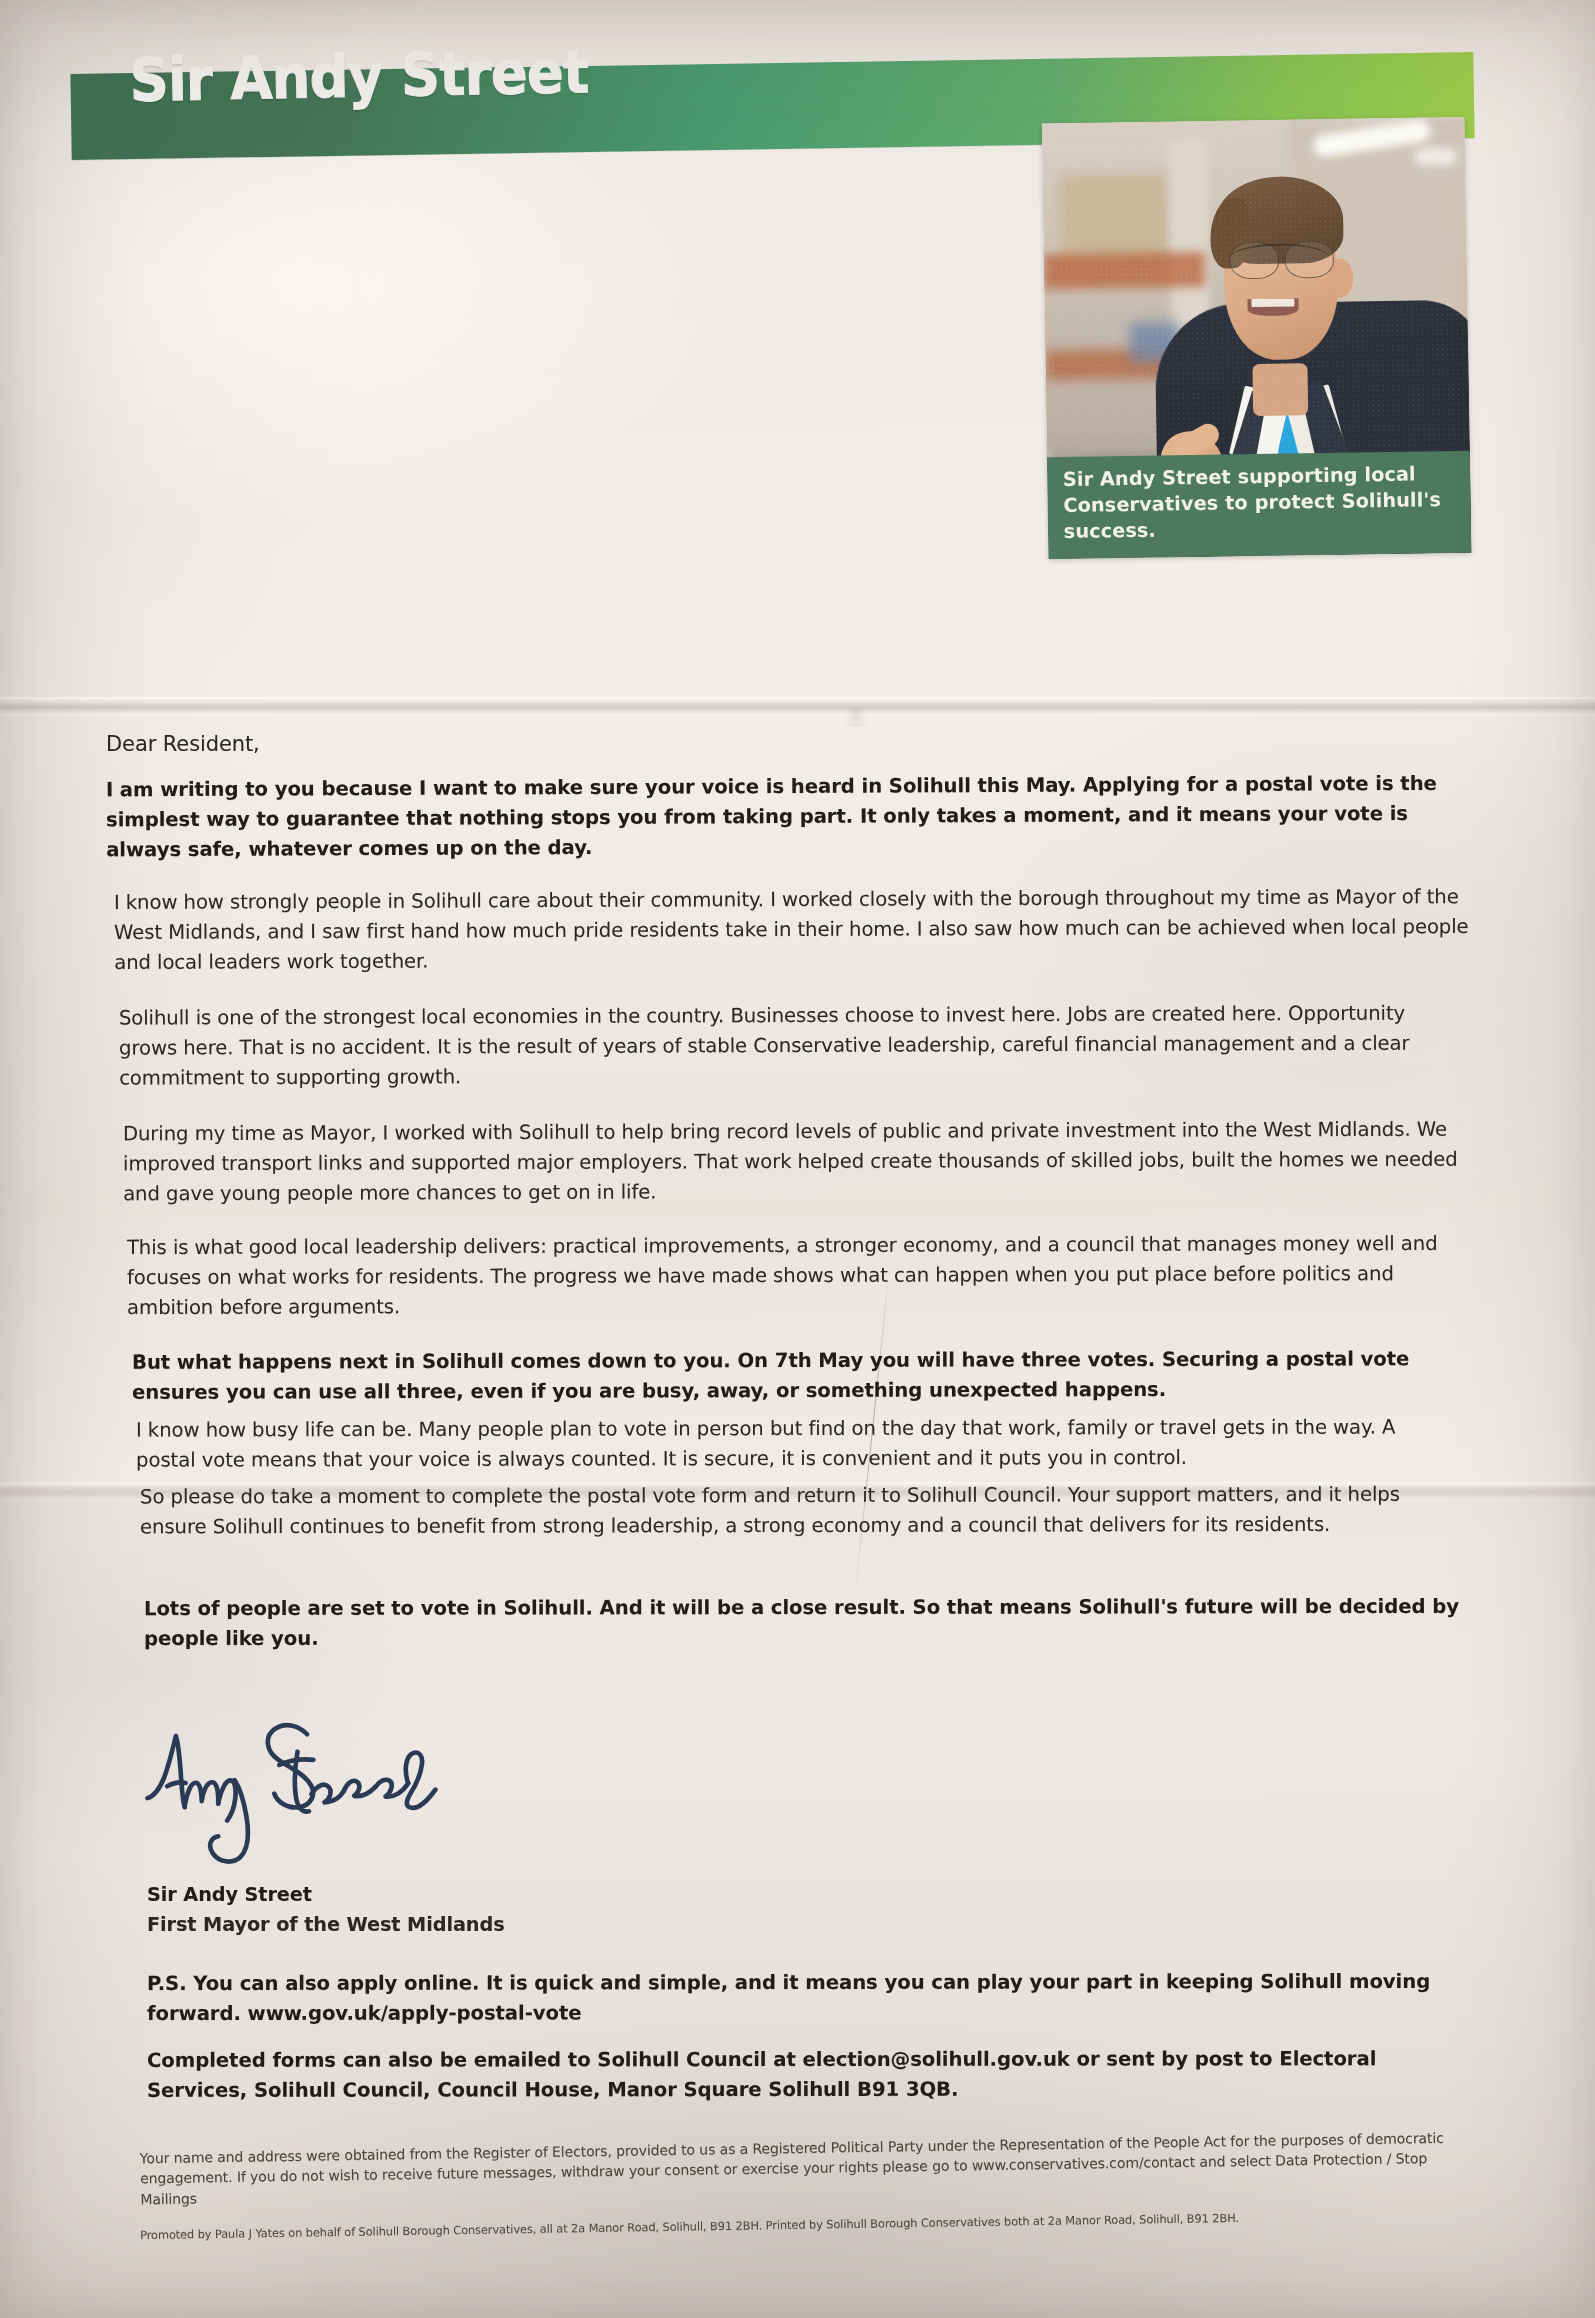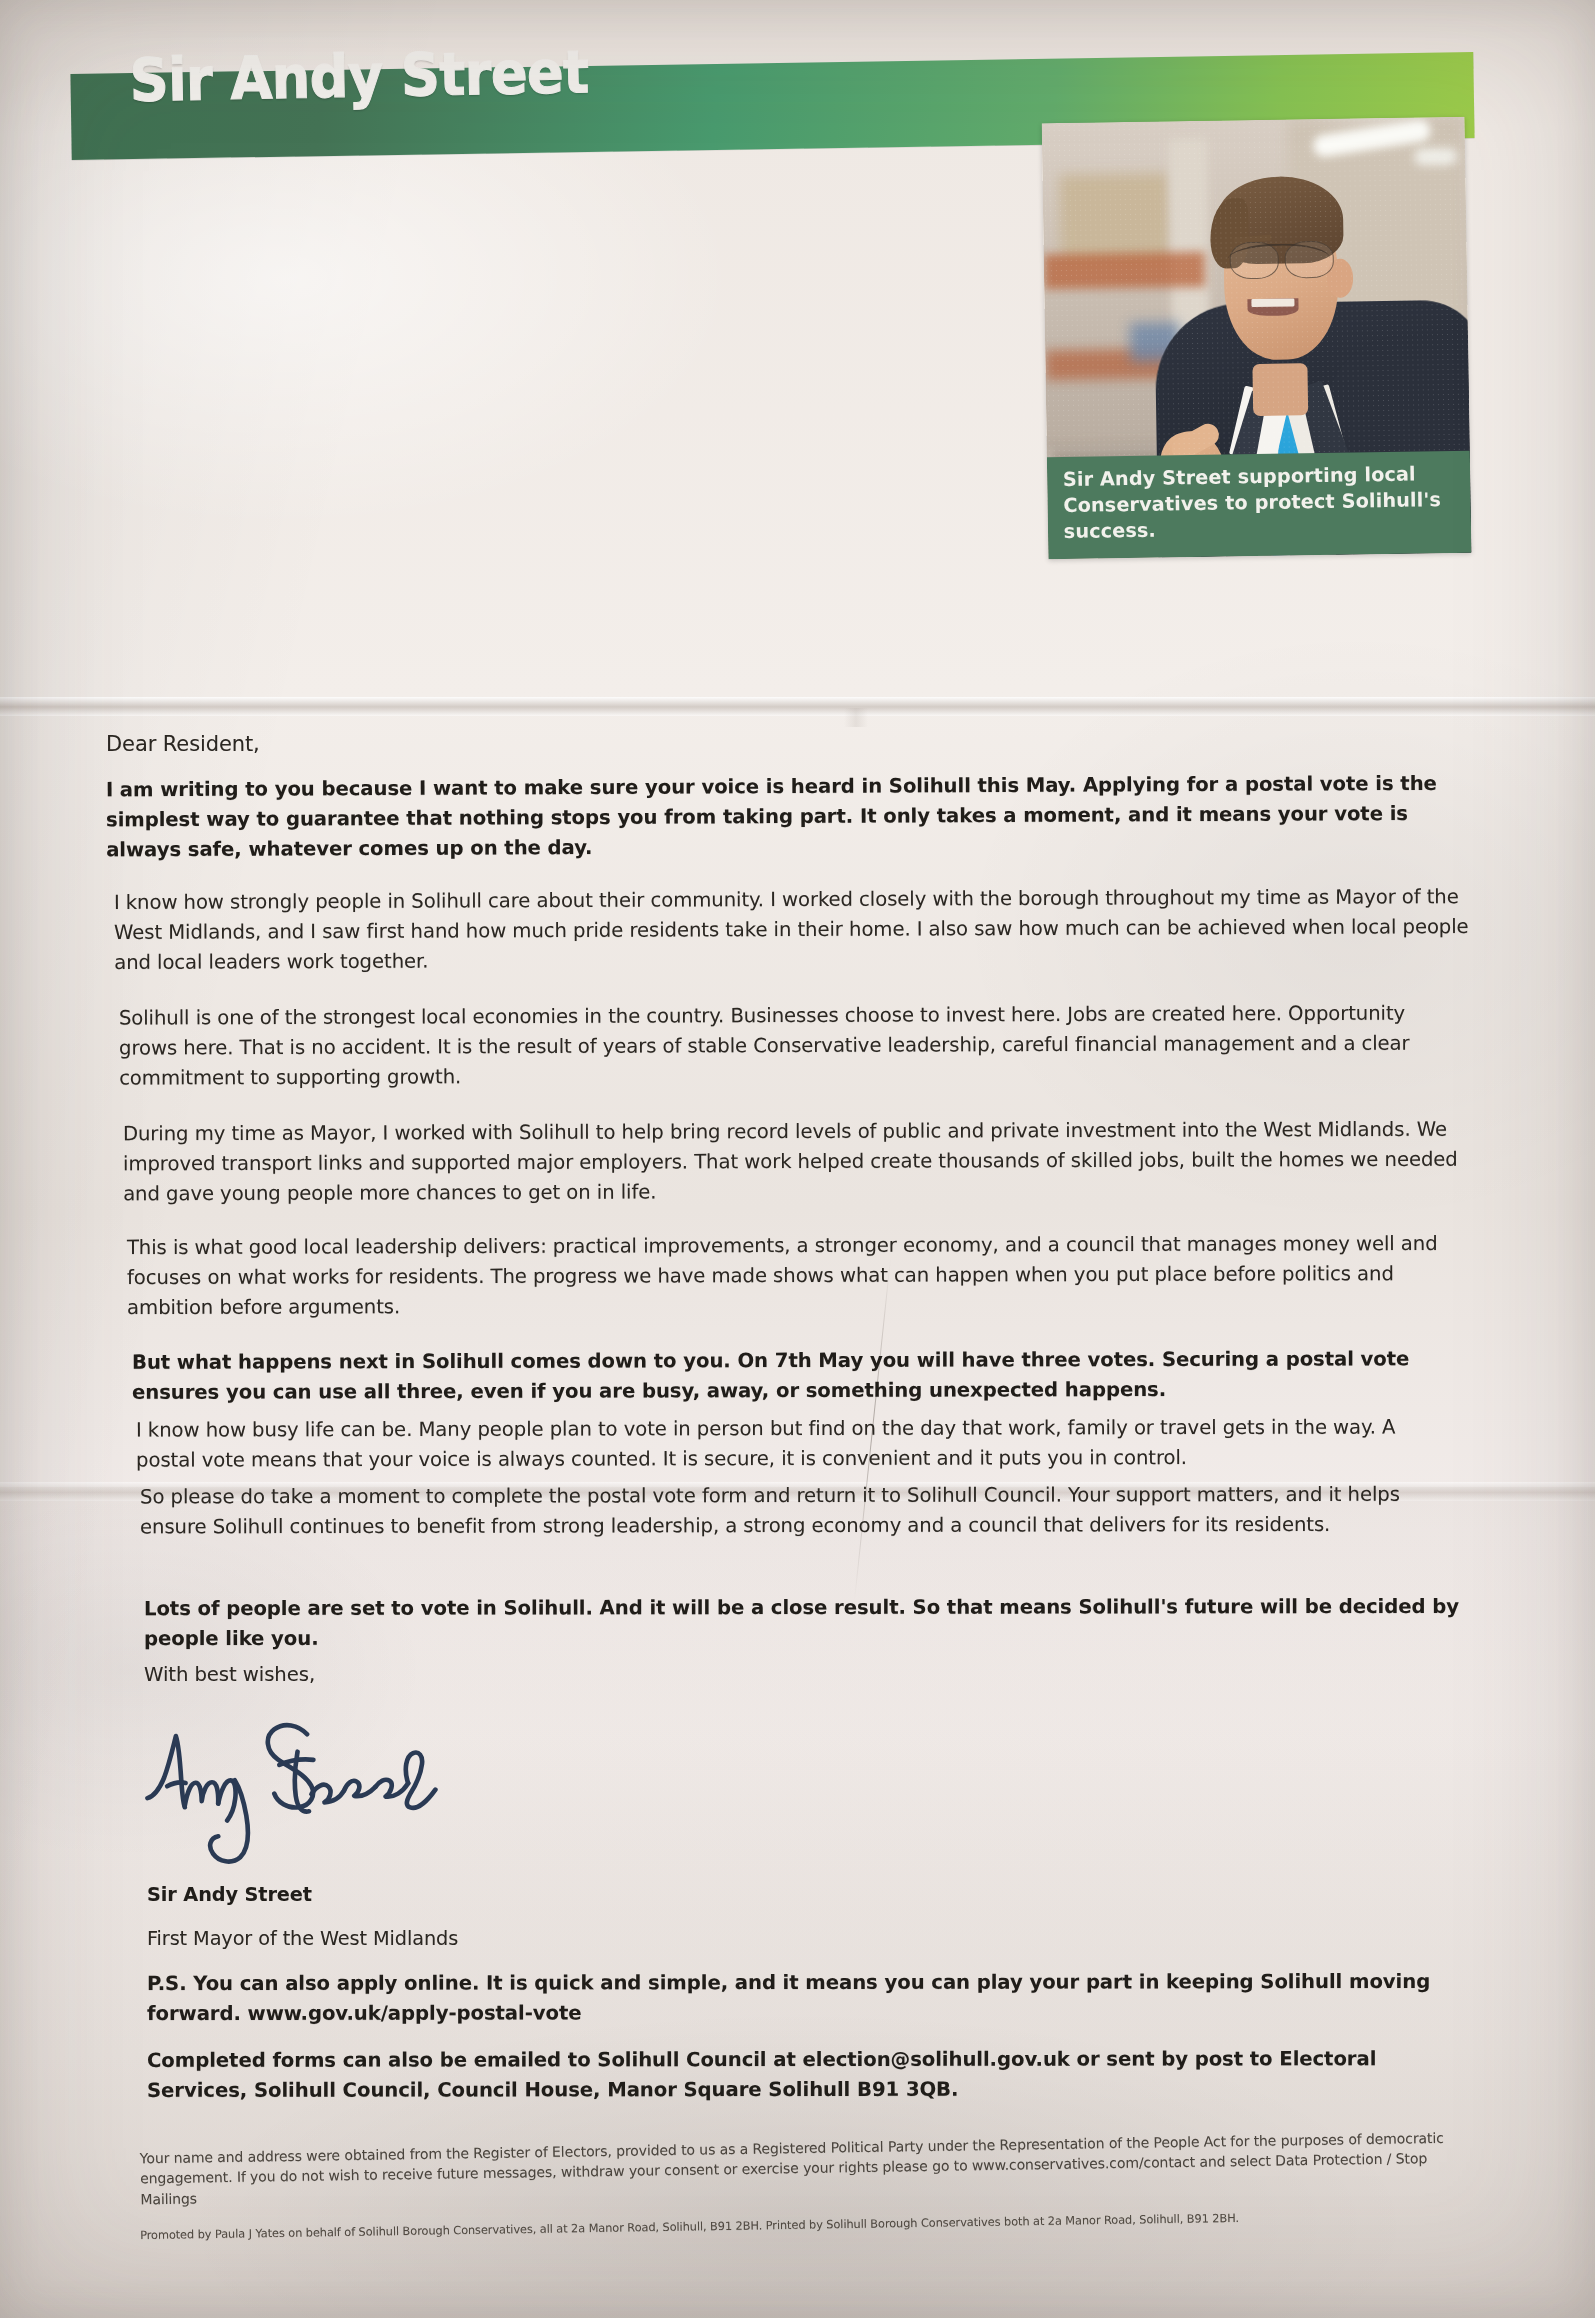--- a/index.html
+++ b/index.html
@@ -211,21 +211,21 @@
   .p3{left:119px; top:1001px; width:1344px; transform:rotate(-0.22deg);}
   .p4{left:123px; top:1117px; width:1338px; transform:rotate(-0.2deg);}
   .p5{left:127px; top:1231px; width:1331px; transform:rotate(-0.18deg);}
   .p6{left:132px; top:1346px; width:1328px; transform:rotate(-0.16deg);}
   .p7{left:136px; top:1414px; width:1324px; transform:rotate(-0.14deg);}
   .p8{left:140px; top:1481px; width:1320px; transform:rotate(-0.12deg);}
   .p9{left:144px; top:1593px; width:1316px; transform:rotate(-0.1deg);}
   .closing{left:144px; top:1660px; width:500px;}
 
   .sig-name{left:147px; top:1880px; width:572px; font-size:19.3px;}
-  .sig-role{left:147px; top:1910px; width:643px; font-size:19.3px; font-weight:400;margin-top:14px;}
+  .sig-role{left:147px; top:1910px; width:643px; font-size:19.3px; font-weight:700;}
 
   .ps{left:147px; top:1968px; width:1287px; transform:rotate(-0.1deg);}
   .forms{left:147px; top:2045px; width:1287px; transform:rotate(-0.08deg);}
 
   .legal{left:140px; top:2138px; width:1316px; transform:rotate(-0.9deg);}
   .imprint{left:140px; top:2218px; width:1287px; transform:rotate(-0.9deg);}
 
   
   .signature{
     position:absolute;
@@ -310,21 +310,20 @@
     <div class="lt b p1">I am writing to you because I want to make sure your voice is heard in Solihull this May. Applying for a postal vote is the simplest way to guarantee that nothing stops you from taking part. It only takes a moment, and it means your vote is always safe, whatever comes up on the day.</div>
     <div class="lt p2">I know how strongly people in Solihull care about their community. I worked closely with the borough throughout my time as Mayor of the West Midlands, and I saw first hand how much pride residents take in their home. I also saw how much can be achieved when local people and local leaders work together.</div>
     <div class="lt p3">Solihull is one of the strongest local economies in the country. Businesses choose to invest here. Jobs are created here. Opportunity grows here. That is no accident. It is the result of years of stable Conservative leadership, careful financial management and a clear commitment to supporting growth.</div>
     <div class="lt p4">During my time as Mayor, I worked with Solihull to help bring record levels of public and private investment into the West Midlands. We improved transport links and supported major employers. That work helped create thousands of skilled jobs, built the homes we needed and gave young people more chances to get on in life.</div>
     <div class="lt p5">This is what good local leadership delivers: practical improvements, a stronger economy, and a council that manages money well and focuses on what works for residents. The progress we have made shows what can happen when you put place before politics and ambition before arguments.</div>
     <div class="lt b p6">But what happens next in Solihull comes down to you. On 7th May you will have three votes. Securing a postal vote ensures you can use all three, even if you are busy, away, or something unexpected happens.</div>
     <div class="lt p7">I know how busy life can be. Many people plan to vote in person but find on the day that work, family or travel gets in the way. A postal vote means that your voice is always counted. It is secure, it is convenient and it puts you in control.</div>
     <div class="lt p8">So please do take a moment to complete the postal vote form and return it to Solihull Council. Your support matters, and it helps ensure Solihull continues to benefit from strong leadership, a strong economy and a council that delivers for its residents.</div>
     <div class="lt b p9">Lots of people are set to vote in Solihull. And it will be a close result. So that means Solihull's future will be decided by people like you.</div>
 
-    <div class="lt closing">With best wishes,</div>
 
     <div class="signature">
       <svg viewBox="0 0 430 230" xmlns="http://www.w3.org/2000/svg" aria-hidden="true">
         <g fill="none" stroke="#2a3a54" stroke-width="6.5" stroke-linecap="round" stroke-linejoin="round">
 
           <path d="M10,120 C18,118 26,110 34,92 C42,72 48,48 52,34 C55,44 57,70 58,96 C59,118 60,128 62,134"></path>
           <path d="M38,104 C46,100 56,98 64,100"></path>
           <path d="M62,132 C66,112 72,100 78,100 C84,100 86,112 86,126 C88,112 94,100 101,100 C108,100 110,114 109,130"></path>
           <path d="M109,130 C113,112 120,98 127,98 C133,98 135,110 133,124 C131,138 126,148 121,154"></path>
           <path d="M133,98 C139,108 145,128 148,148 C152,176 149,196 138,206 C126,216 108,212 100,200 C93,190 96,178 108,176"></path>

